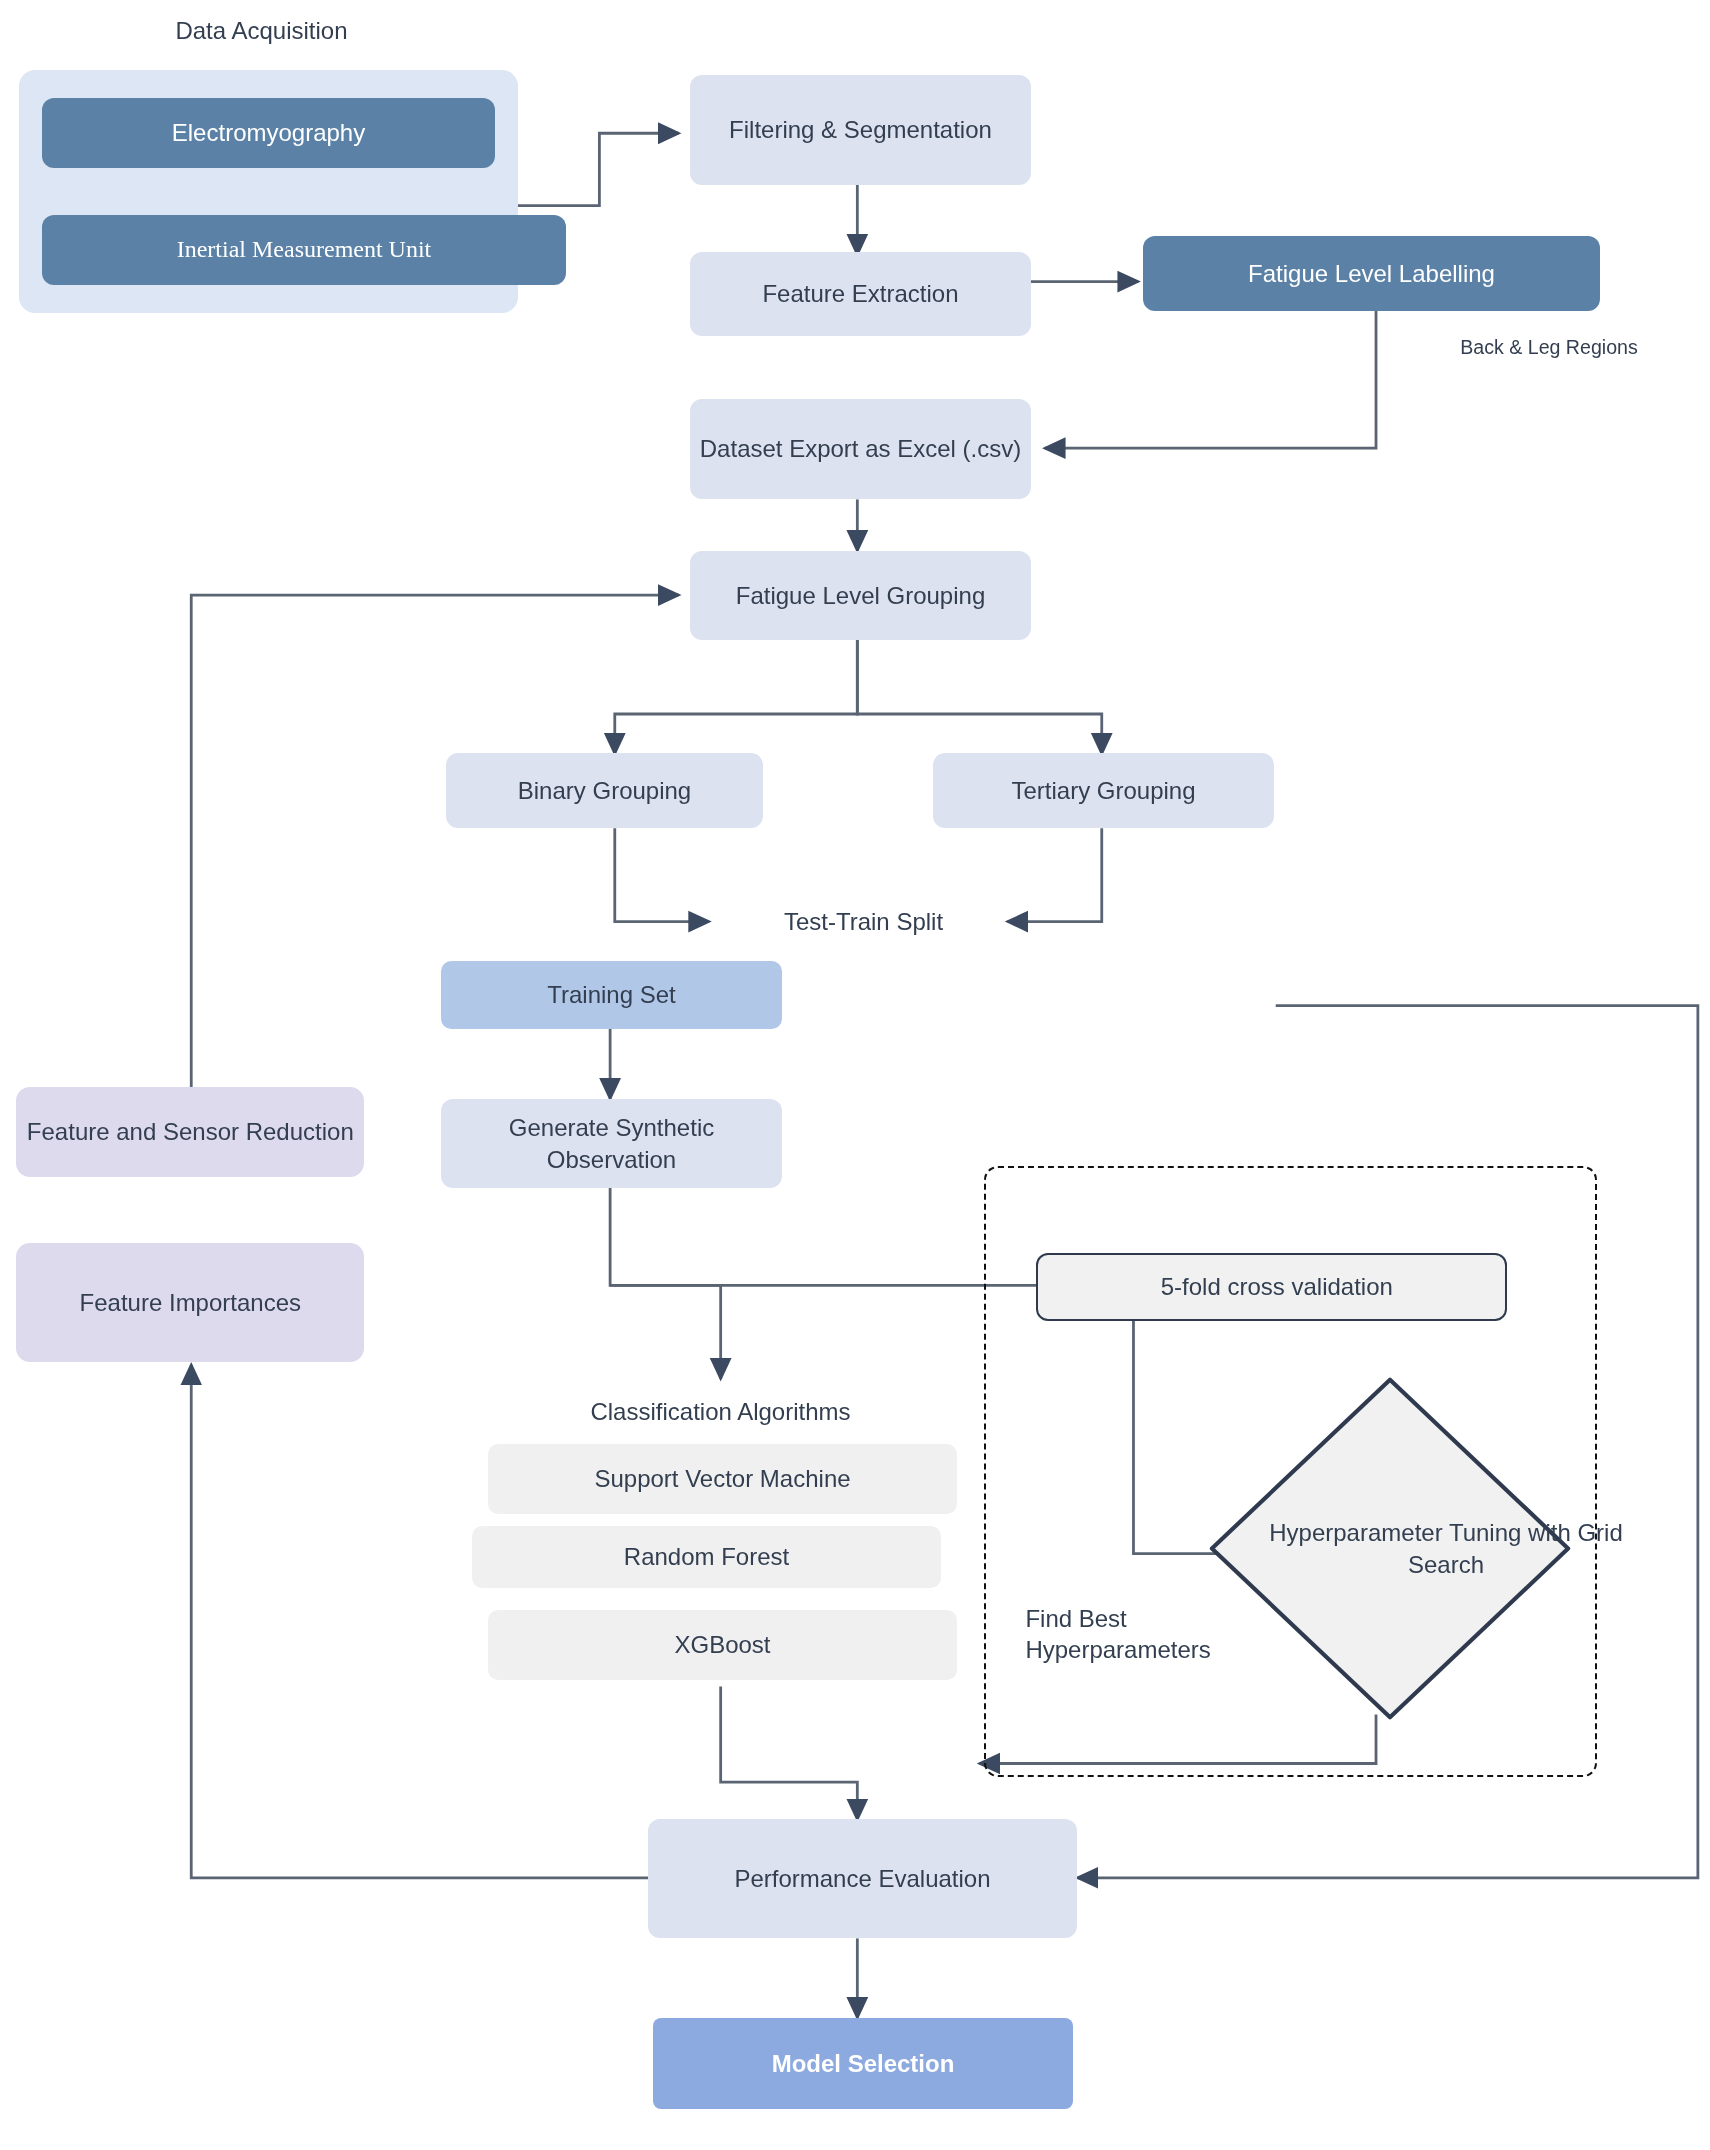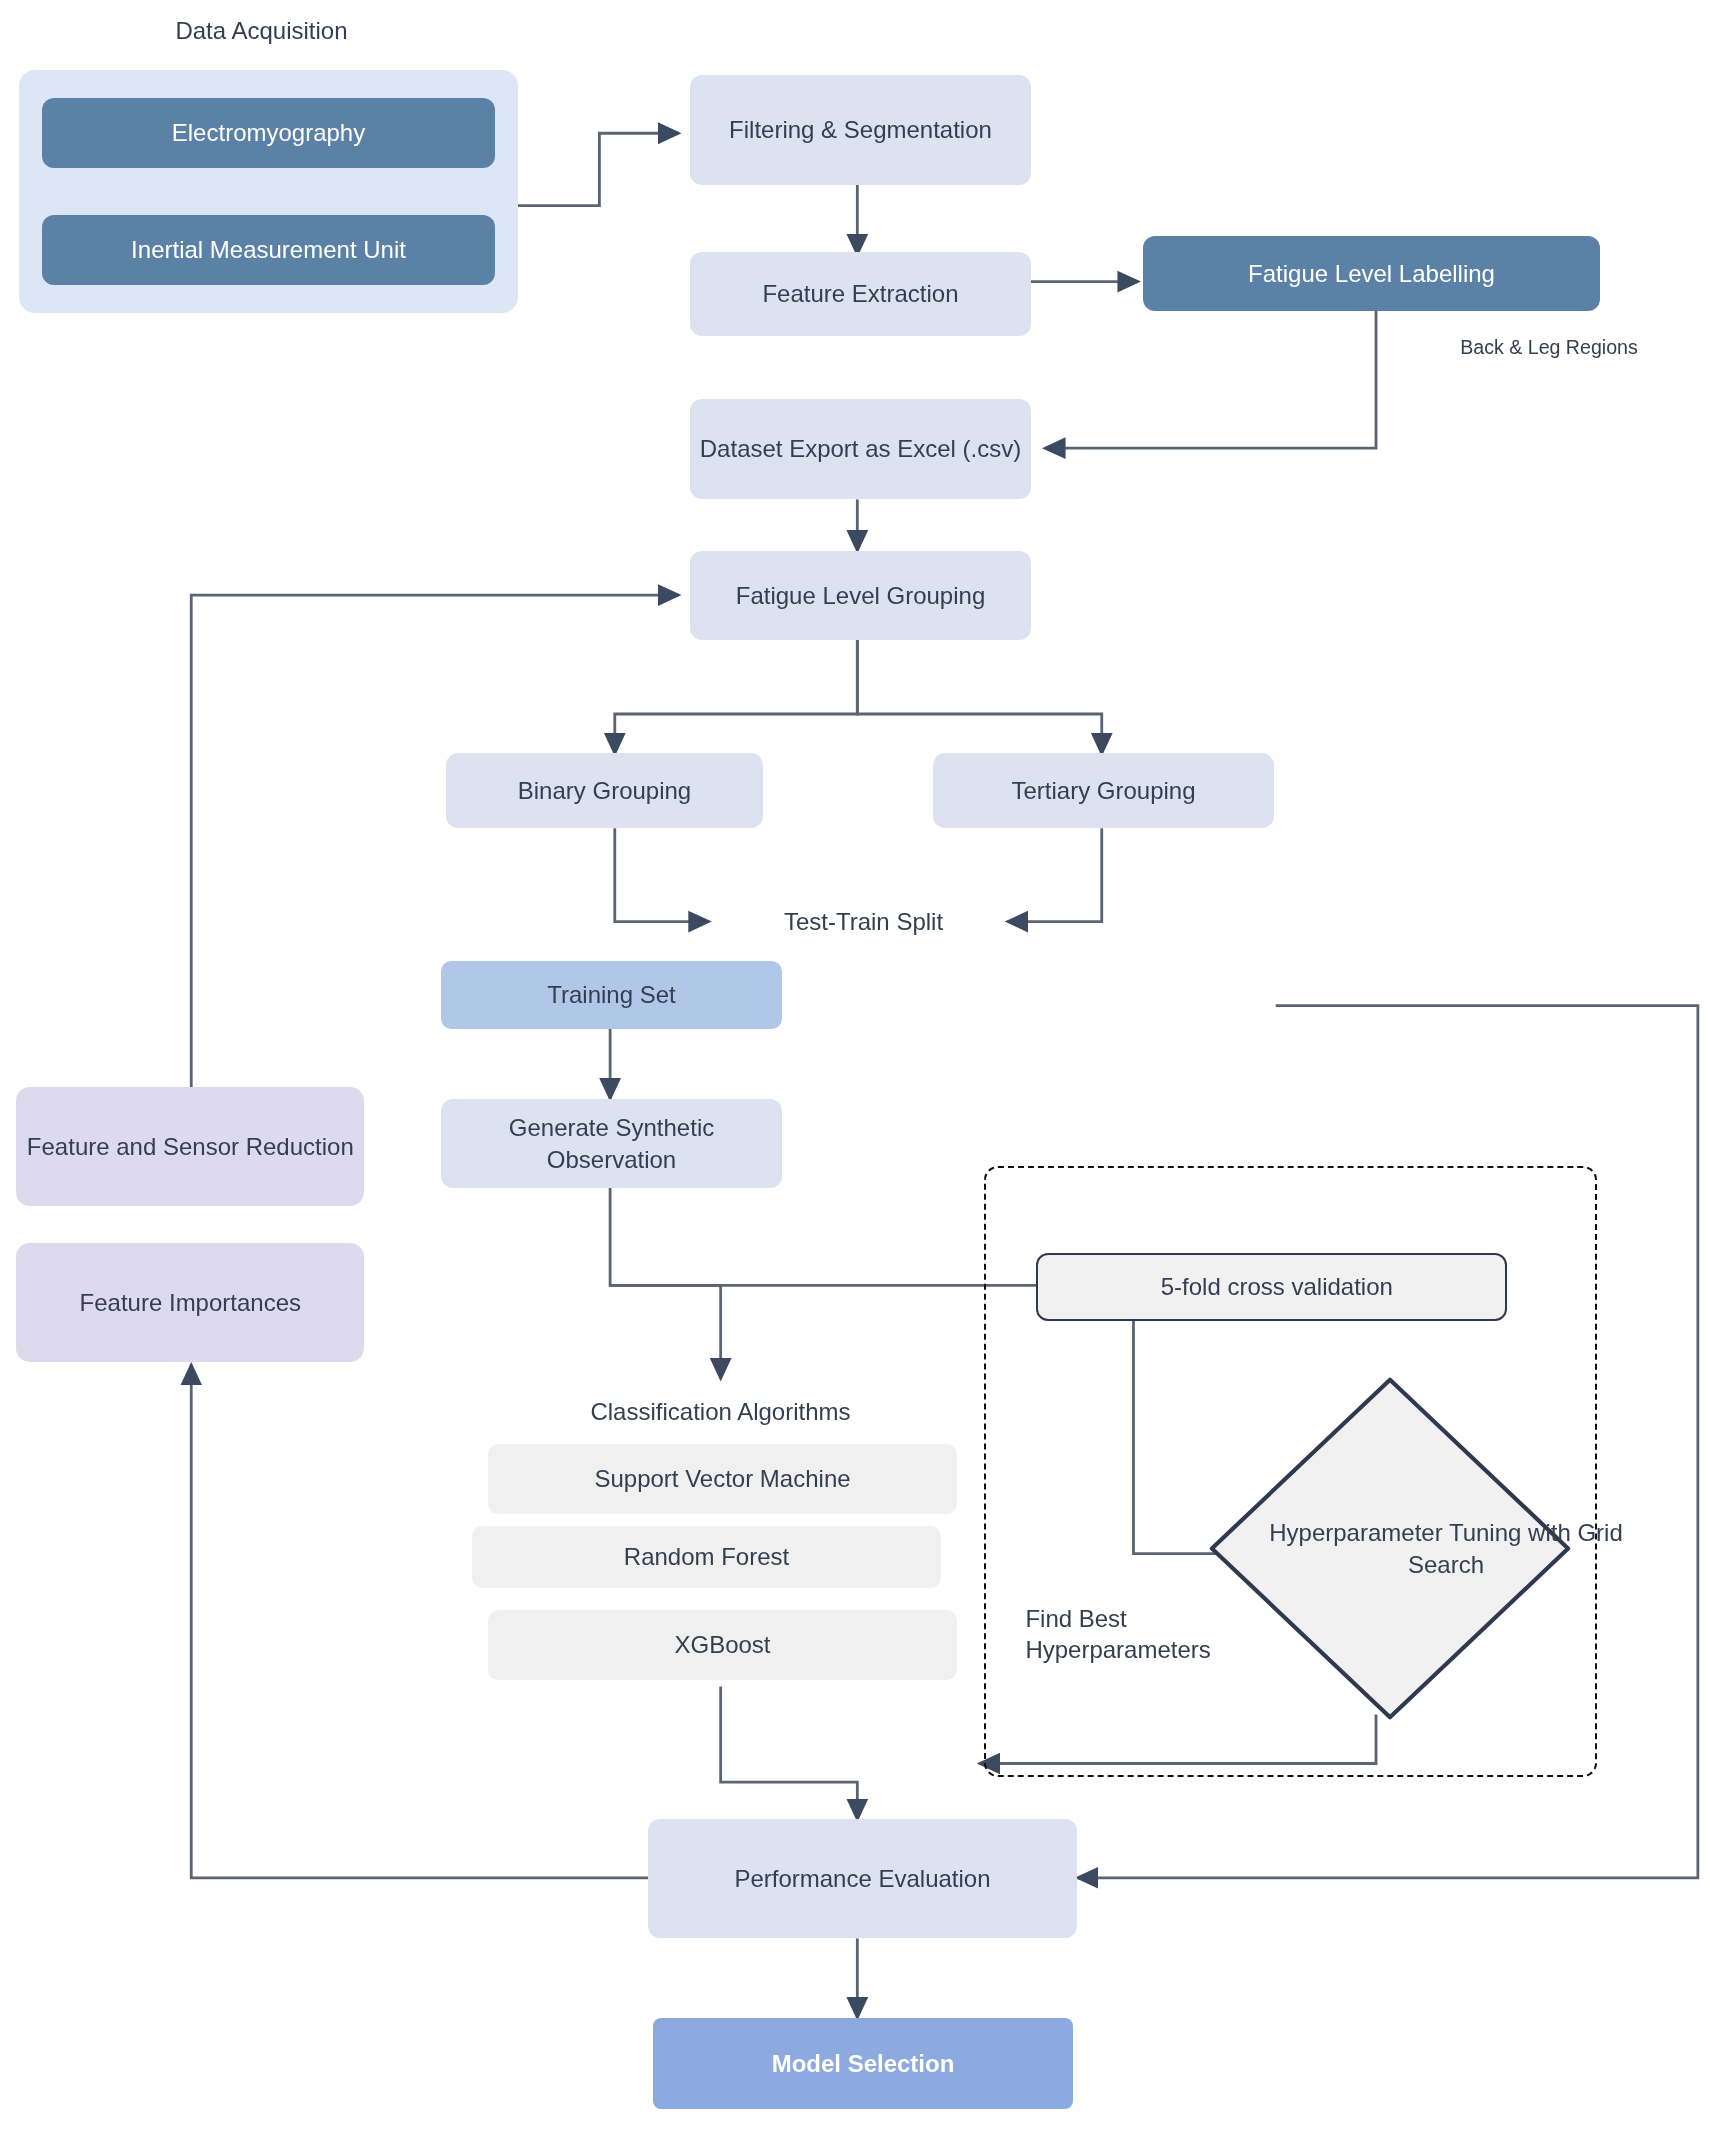--- a/index.html
+++ b/index.html
@@ -172,42 +172,42 @@
   <div class="node plain fs-node" style="left:1017px; top:1603px; width:280px; height:89px;
               justify-content:flex-start; flex-direction:column; align-items:flex-start;">
     <div>Find Best</div>
     <div>Hyperparameters</div>
   </div>
 
   <div class="grp-container" style="position:absolute; left:18.7px; top:70px; width:499px; height:243px;"></div>
 
   <div class="node dark fs-node" style="left:42px; top:98px; width:453px; height:70px;">Electromyography</div>
 
-  <div class="node dark fs-node" style="left:42px; top:215px; width:453px; height:70px;">Inertial Measurement Unit</div>
+  <div class="node dark fs-node" style="left:42px; top:215px; width:524px; height:70px;font-family:Liberation Serif, serif;">Inertial Measurement Unit</div>
 
   <div class="node lightblue fs-node" style="left:690px; top:75px; width:341px; height:110px;">Filtering &amp; Segmentation</div>
 
   <div class="node lightblue fs-node" style="left:690px; top:252px; width:341px; height:84px;">Feature Extraction</div>
 
   <div class="node dark fs-node" style="left:1143px; top:236px; width:457px; height:75px;">Fatigue Level Labelling</div>
 
   <div class="node lightblue fs-node" style="left:690px; top:399px; width:341px; height:100px;">Dataset Export as Excel (.csv)</div>
 
   <div class="node lightblue fs-node" style="left:690px; top:551px; width:341px; height:89px;">Fatigue Level Grouping</div>
 
   <div class="node lightblue fs-node" style="left:446px; top:753px; width:317px; height:75px;">Binary Grouping</div>
 
   <div class="node lightblue fs-node" style="left:933px; top:753px; width:341px; height:75px;">Tertiary Grouping</div>
 
   <div class="node midblue fs-node" style="left:441px; top:961px; width:341px; height:68px;">Training Set</div>
 
 
   <div class="node lightblue fs-node" style="left:441px; top:1099px; width:341px; height:89px;">Generate Synthetic Observation</div>
 
-  <div class="node purple fs-node" style="left:16.3px; top:1087px; width:348px; height:119px;">Feature and Sensor Reduction</div>
+  <div class="node purple fs-node" style="left:16.3px; top:1087px; width:348px; height:90px;">Feature and Sensor Reduction</div>
 
   <div class="node purple fs-node" style="left:16.3px; top:1243px; width:348px; height:119px;">Feature Importances</div>
 
   <div class="node grey fs-node" style="left:488px; top:1444px; width:469px; height:70px;">Support Vector Machine</div>
 
   <div class="node grey fs-node" style="left:472px; top:1526px; width:469px; height:62px;">Random Forest</div>
 
   <div class="node grey fs-node" style="left:488px; top:1610px; width:469px; height:70px;">XGBoost</div>
 
   <div class="dashedbox" style="left:984px; top:1166px; width:613px; height:611px;"></div>

